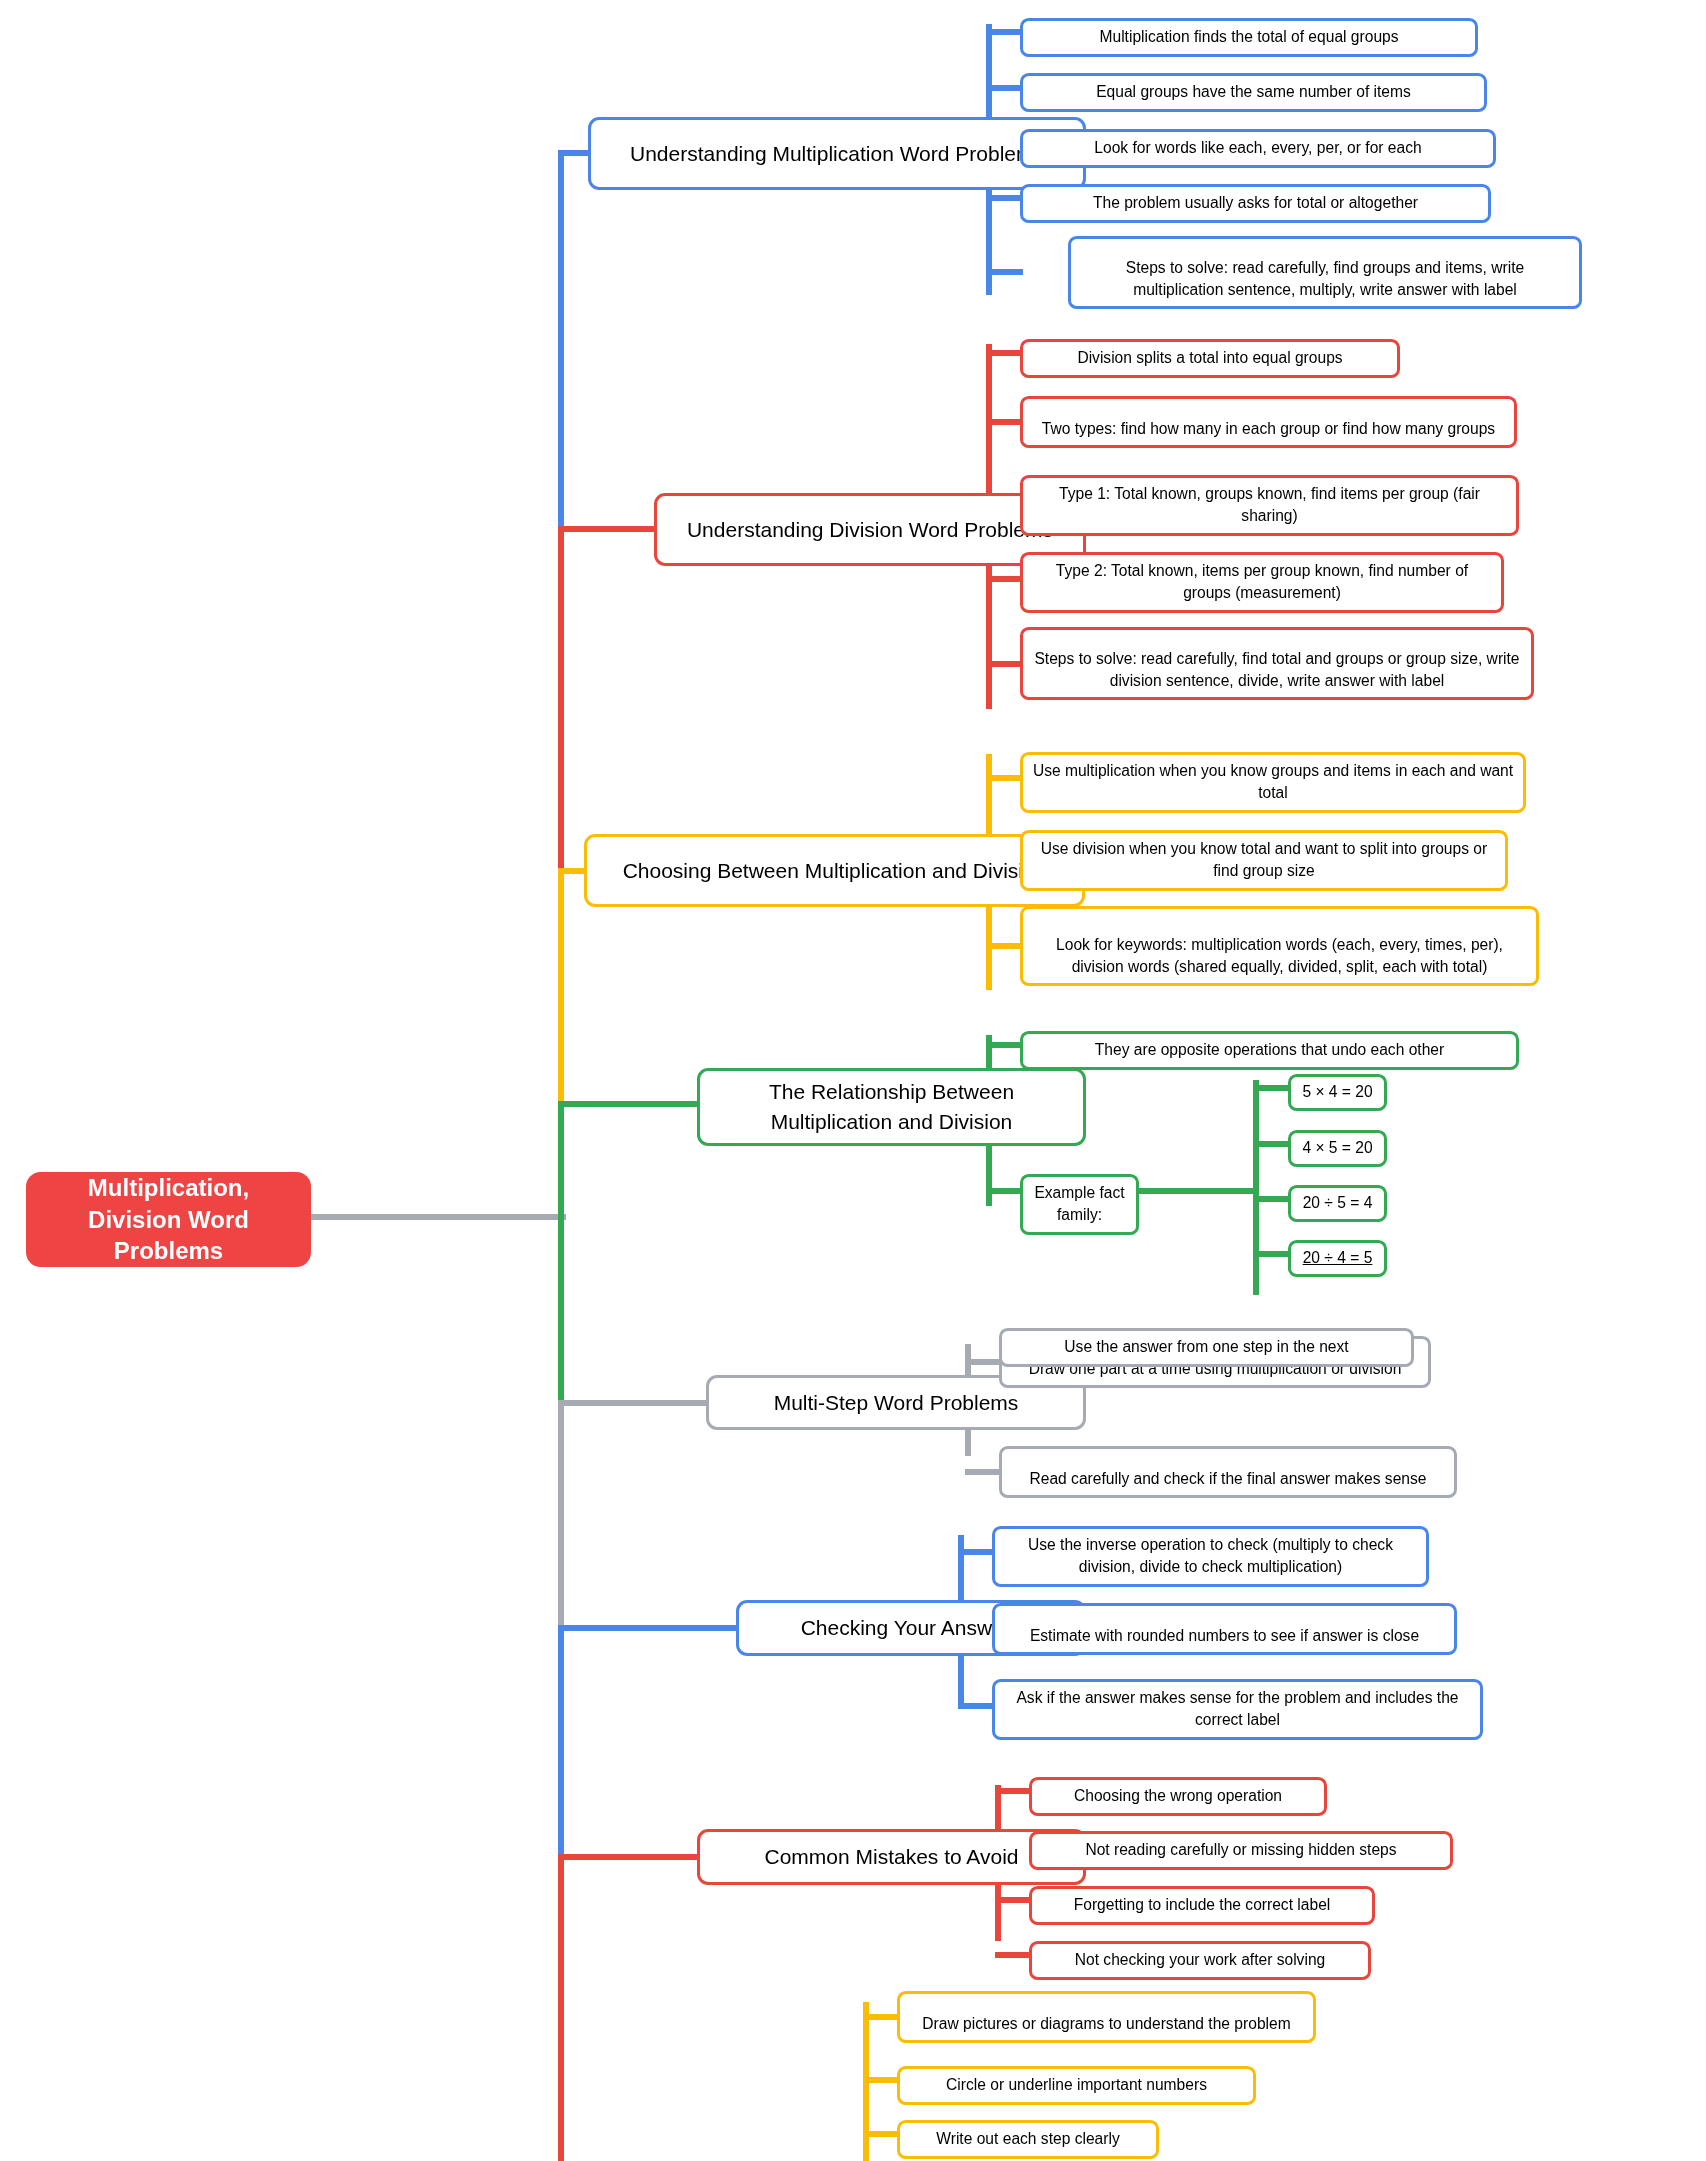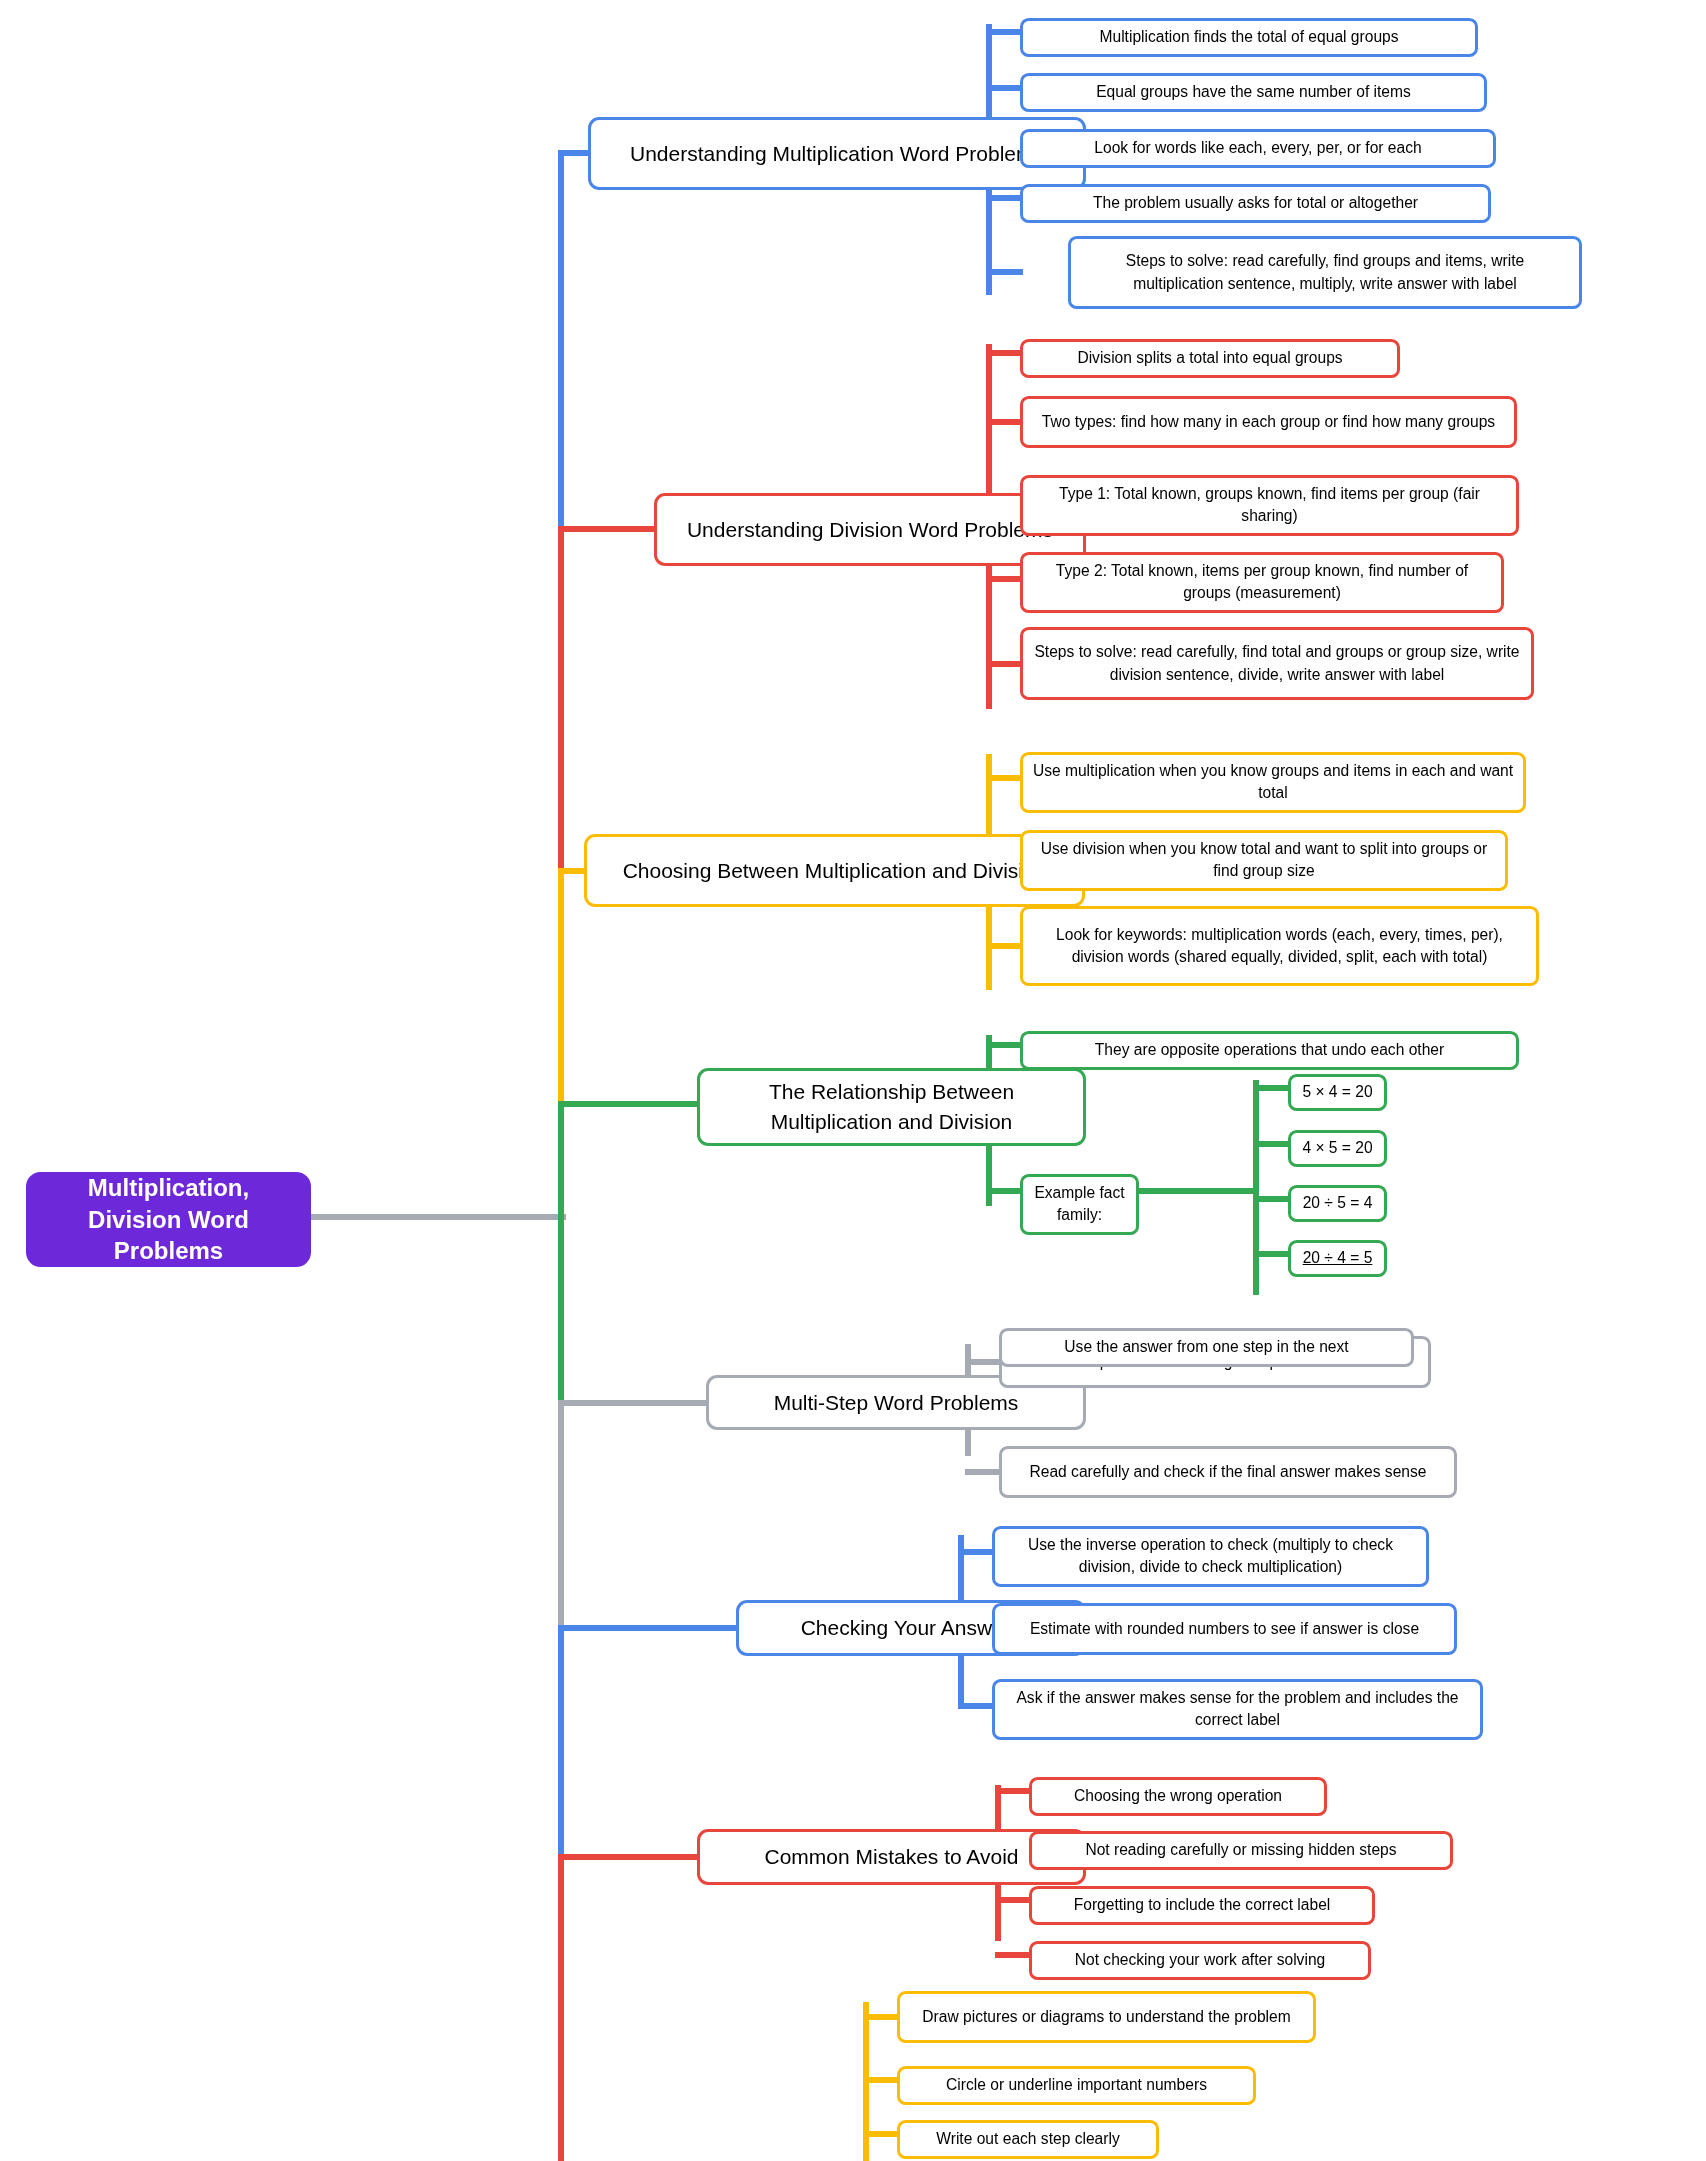--- a/index.html
+++ b/index.html
@@ -27,41 +27,42 @@
     display: flex;
     align-items: center;
     justify-content: center;
     text-align: center;
     color: #000000;
     line-height: 1.42;
   }
   .node span { display: block; width: 100%; }
 
   .root {
-    background: #6d28d9;
+    background: #ef4444;
     color: #ffffff;
     border: none;
     border-radius: 14.7px;
     font-size: 24px;
     font-weight: bold;
     padding: 0 14.7px;
     line-height: 1.32;
   }
 
   .lvl1 {
     border-width: 3.9px;
     font-size: 21px;
     padding: 6px 11.2px;
     border-radius: 11.2px;
   }
   .lvl2 {
     border-width: 3.5px;
     font-size: 15.6px;
     padding: 5.2px 9.5px;
     border-radius: 8.6px;
+    align-items: flex-end;
   }
   .lvl3 {
     border-width: 3.5px;
     font-size: 15.6px;
     padding: 4.3px 7.8px;
     border-radius: 8.6px;
   }
 </style>
 </head>
 <body>

